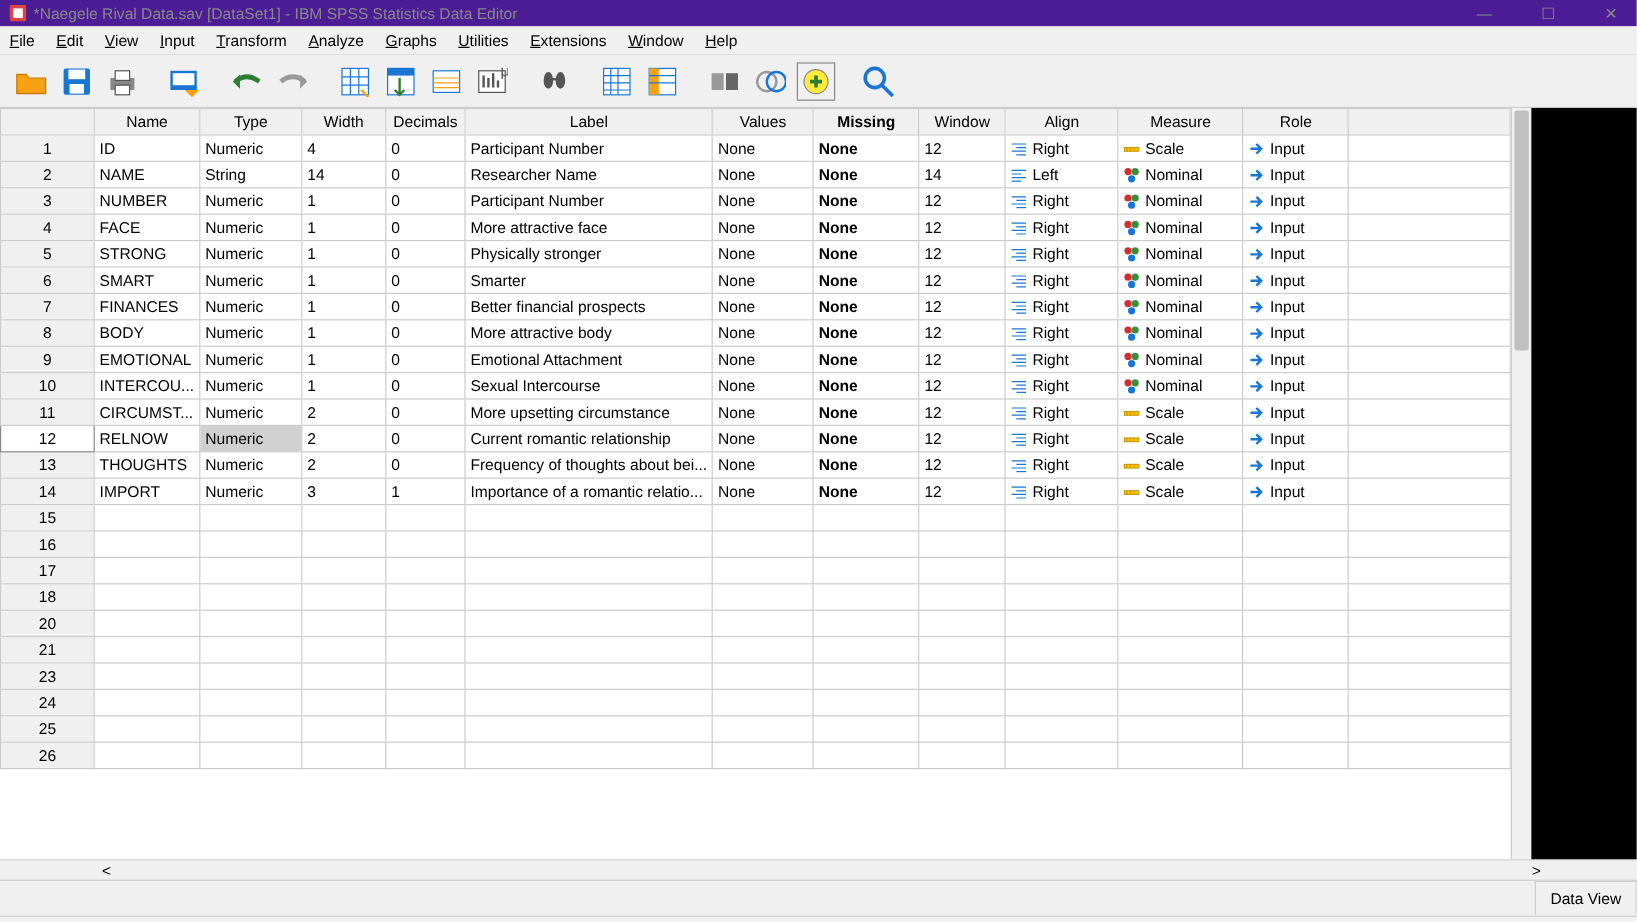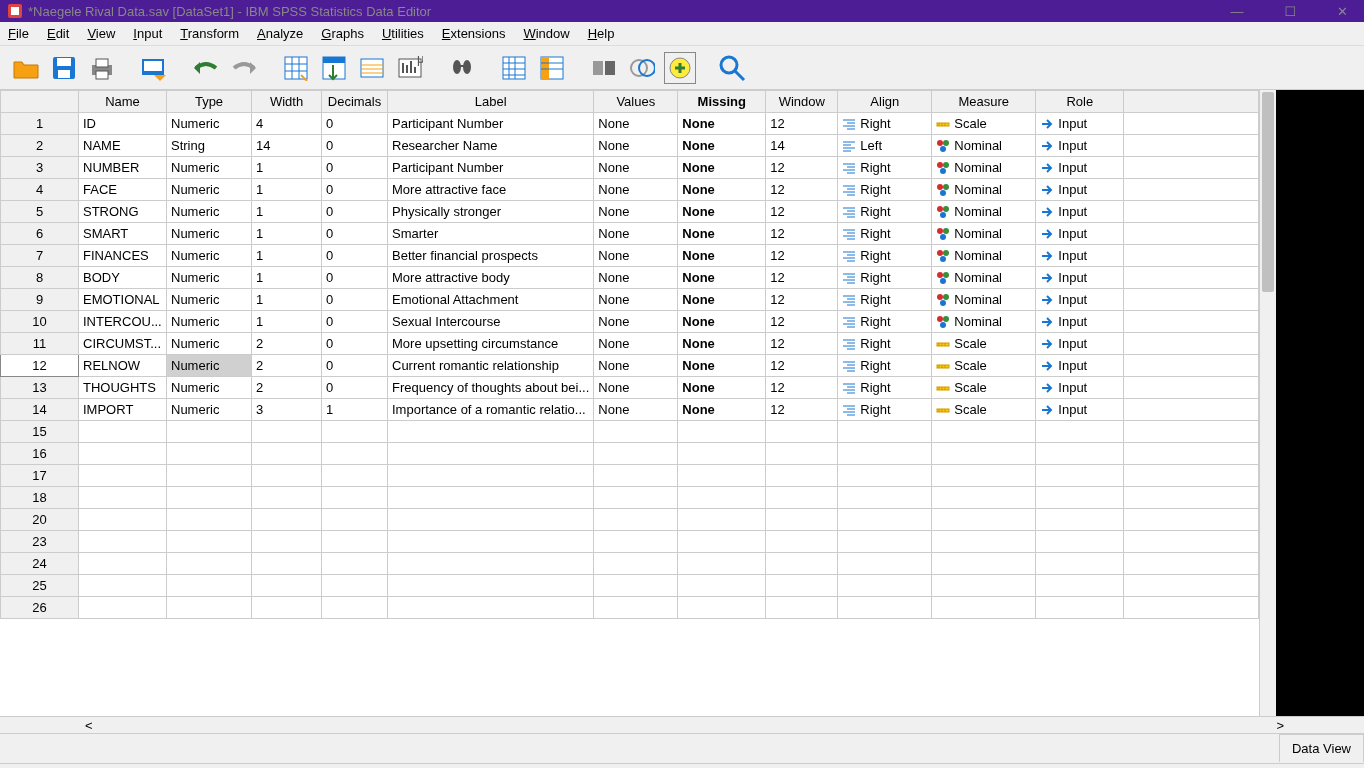--- a/index.html
+++ b/index.html
@@ -835,20 +835,35 @@
             <td class="col-label"></td>
             <td class="col-values"></td>
             <td class="col-missing"></td>
             <td class="col-columns"></td>
             <td class="col-align"></td>
             <td class="col-measure"></td>
             <td class="col-role"></td>
             <td></td>
           </tr>
           <tr>
+            <td class="rowhdr">21</td>
+            <td class="col-name"></td>
+            <td class="col-type"></td>
+            <td class="col-width"></td>
+            <td class="col-decimals"></td>
+            <td class="col-label"></td>
+            <td class="col-values"></td>
+            <td class="col-missing"></td>
+            <td class="col-columns"></td>
+            <td class="col-align"></td>
+            <td class="col-measure"></td>
+            <td class="col-role"></td>
+            <td></td>
+          </tr>
+          <tr>
             <td class="rowhdr">23</td>
             <td class="col-name"></td>
             <td class="col-type"></td>
             <td class="col-width"></td>
             <td class="col-decimals"></td>
             <td class="col-label"></td>
             <td class="col-values"></td>
             <td class="col-missing"></td>
             <td class="col-columns"></td>
             <td class="col-align"></td>

